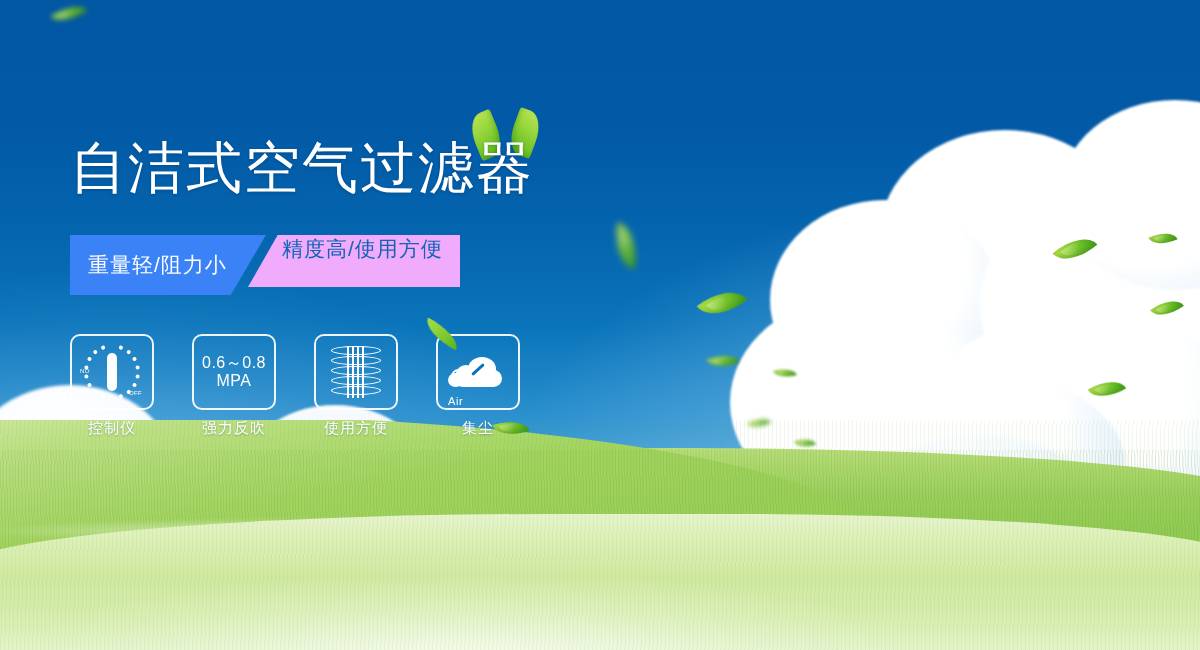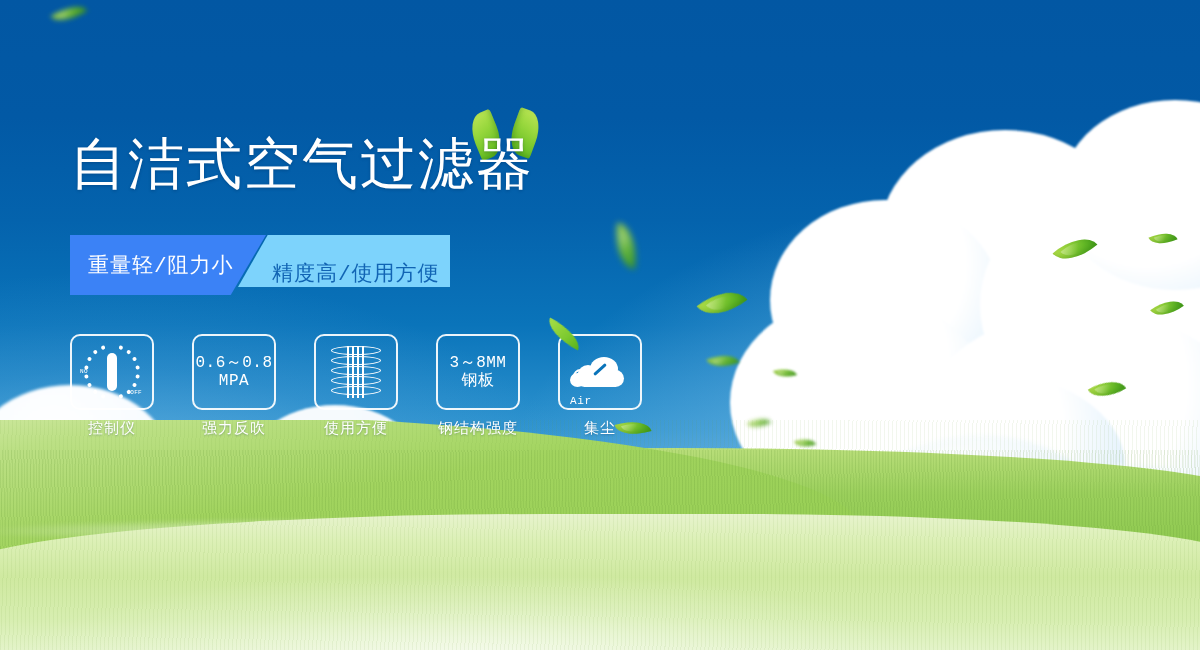--- a/index.html
+++ b/index.html
@@ -4,21 +4,20 @@
 <style>
   * { margin:0; padding:0; box-sizing:border-box; }
   html,body { width:1200px; height:650px; overflow:hidden; }
   body {
     font-family:"Liberation Sans","DejaVu Sans",sans-serif;
     background:#0259a5;
   }
   #stage {
     position:relative; width:1200px; height:650px; overflow:hidden;
     background:#0259a5;
-    font-family:Liberation Mono, monospace;
   }
 
   
   .sky {
     position:absolute; inset:0;
     background:
       radial-gradient(ellipse 900px 520px at 88% 78%, rgba(150,205,240,.85) 0%, rgba(120,185,230,.45) 35%, rgba(80,150,210,0) 62%),
       radial-gradient(ellipse 700px 400px at 10% 86%, rgba(170,215,245,.55) 0%, rgba(110,175,225,.18) 48%, rgba(60,135,200,0) 72%),
       linear-gradient(180deg,#0257a3 0%, #0259a5 18%, #0463ad 34%, #0a74ba 50%, #2d93cf 66%, #67b4e0 78%, #9fd0ec 88%, #c8e4f4 100%);
   }
@@ -157,24 +156,24 @@
     position:absolute; left:0; top:0; width:196px; height:60px;
     background:#3b82f6;
     clip-path:polygon(0 0, 100% 0, 82% 100%, 0 100%);
     display:flex; align-items:center;
   }
   .sub-left span {
     color:#ffffff; font-size:21px; letter-spacing:1px;
     padding-left:18px; white-space:nowrap; font-weight:400;
   }
   .sub-right {
-    position:absolute; left:168px; top:0; width:212px; height:52px;
-    background:#7dd3fc;
+    position:absolute; left:178px; top:0; width:212px; height:52px;
+    background:#f0abfc;
     clip-path:polygon(14% 0, 100% 0, 100% 100%, 0 100%);
-    display:flex; align-items:flex-end;
+    display:flex; align-items:flex-start;
   }
   .sub-right span {
     color:#1164b4; font-size:21px; letter-spacing:1px;
     padding-left:34px; white-space:nowrap; font-weight:400;
   }
 
   
   .features {
     position:absolute; left:70px; top:334px;
     display:flex; gap:38px;
@@ -398,27 +397,20 @@
           <div class="disc" style="top:42px"></div>
           <div class="rod" style="left:16px"></div>
           <div class="rod" style="left:21px"></div>
           <div class="rod" style="left:26px"></div>
           <div class="rod" style="left:31px"></div>
         </div>
       </div>
       <div class="feat-label">使用方便</div>
     </div>
 
-    <div class="feat">
-      <div class="feat-box">
-        <div class="feat-text">3～8MM</div>
-        <div class="feat-text">钢板</div>
-      </div>
-      <div class="feat-label">钢结构强度</div>
-    </div>
 
     <div class="feat" style="position:relative;">
       <div class="feat-box" style="position:relative; overflow:visible;">
         <div class="air-leaf"></div>
         <div class="airicon">
           <div class="base"></div>
           <div class="cp p1"></div>
           <div class="cp p2"></div>
           <div class="cp p3"></div>
           <div class="ring"></div>

